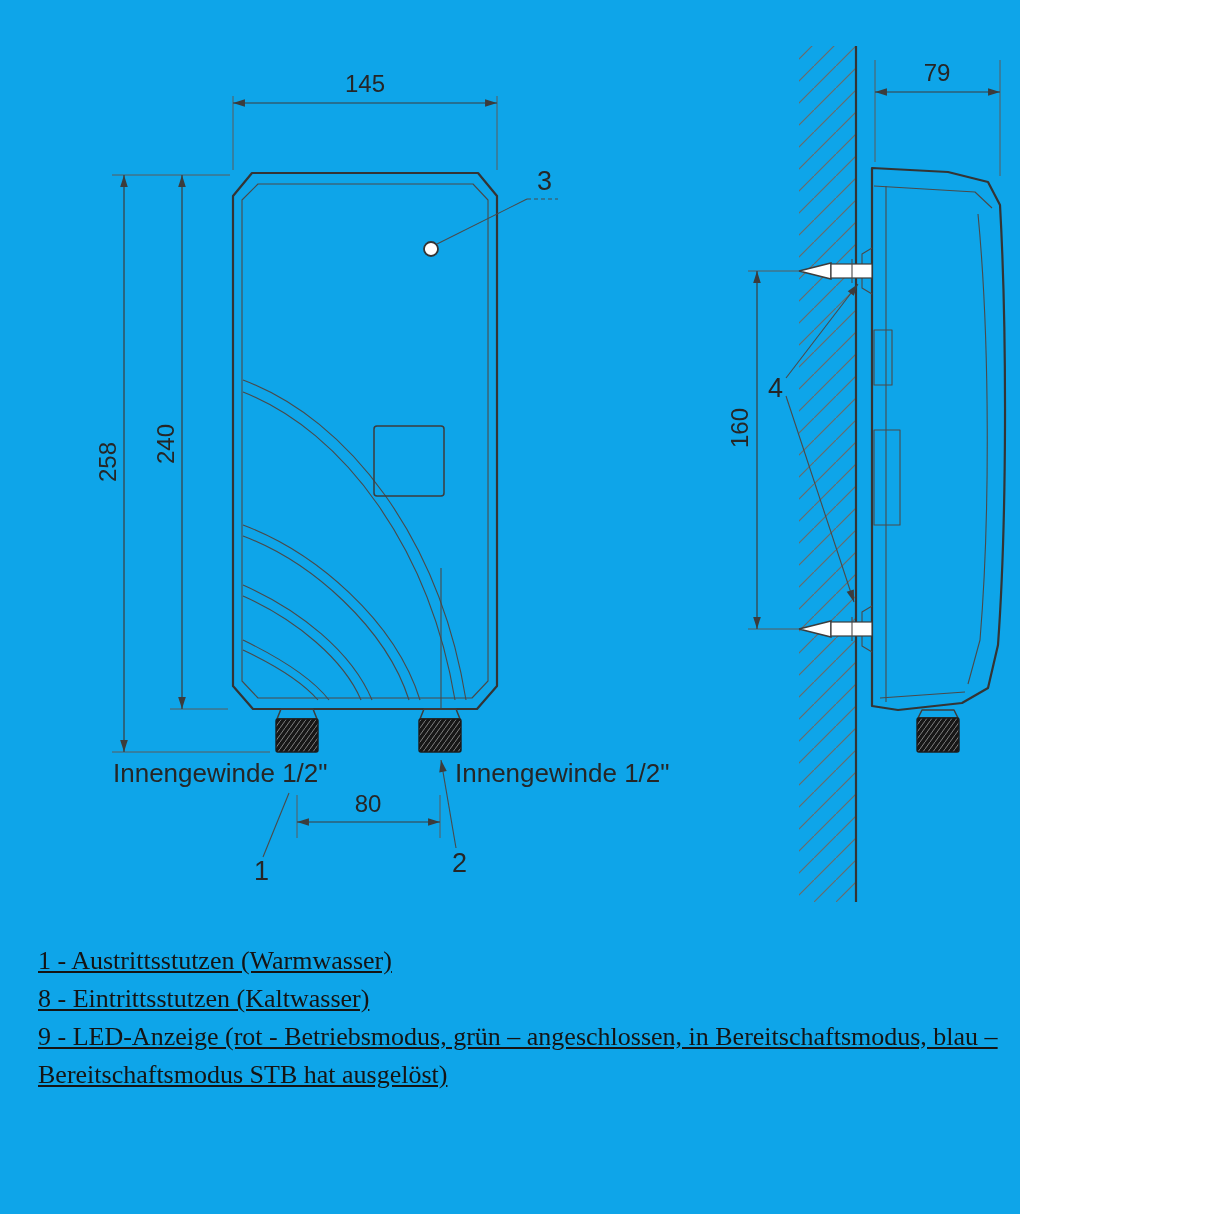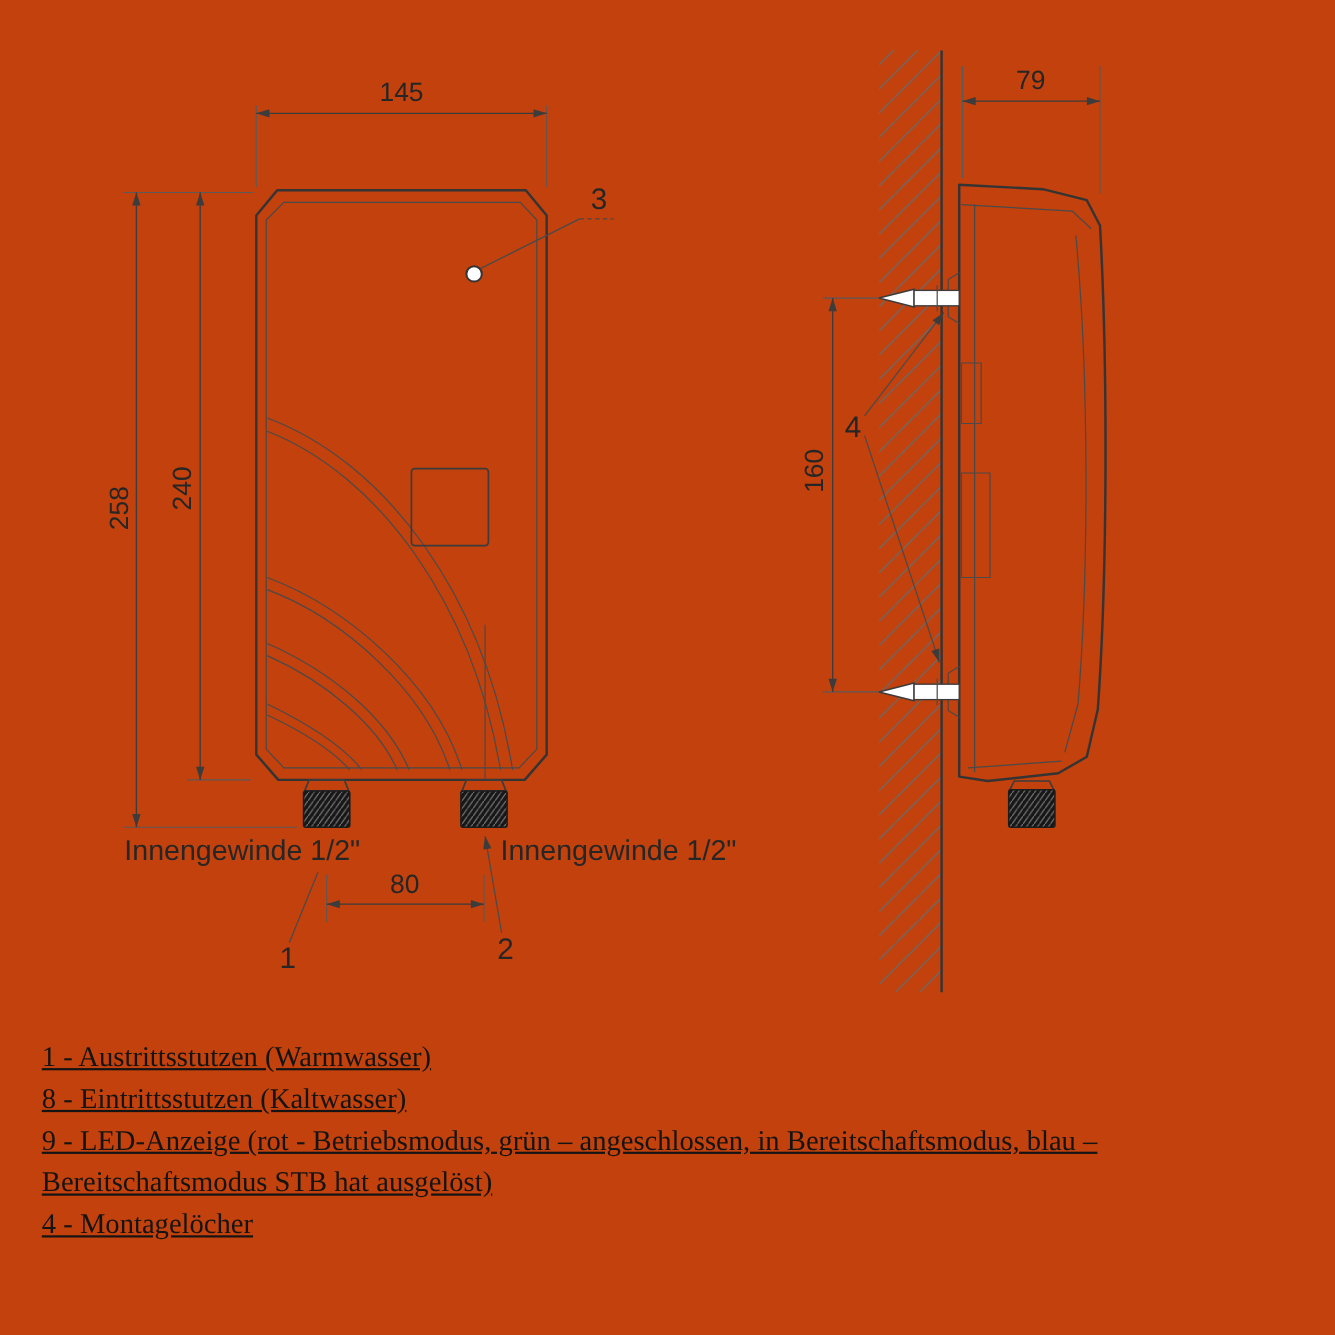--- a/index.html
+++ b/index.html
@@ -6,23 +6,23 @@
     margin:0;
     padding:0;
     background:#ffffff;
     width:1214px;
     height:1214px;
     font-family:"Liberation Sans", sans-serif;
     overflow:hidden;
   }
   .stage{
     position:relative;
-    width:1214px;
+    width:1020px;
     height:1214px;
-    background:#c2410c;
+    background:#0ea5e9;
   }
   svg{ position:absolute; left:0; top:0; }
   .thick{ stroke:#343434; stroke-width:2.2; fill:none; stroke-linejoin:round; }
   .med{ stroke:#3c3c3c; stroke-width:1.5; fill:none; stroke-linejoin:round; }
   .thin{ stroke:#4a4a4a; stroke-width:1.1; fill:none; stroke-linejoin:round; }
   .dimline{ stroke:#3c3c3c; stroke-width:1.2; fill:none; }
   .extline{ stroke:#5a5a5a; stroke-width:1; fill:none; }
   text.dim{
     font-family:"Liberation Sans", sans-serif;
     font-size:24px;
@@ -204,16 +204,15 @@
       <text class="callout" x="768" y="397">4</text>
     </g>
   </g>
 </svg>
 
 <div class="legend">
   <div>1 - Austrittsstutzen (Warmwasser)</div>
   <div>8 - Eintrittsstutzen (Kaltwasser)</div>
   <div>9 - LED-Anzeige (rot - Betriebsmodus, grün – angeschlossen, in Bereitschaftsmodus, blau –</div>
   <div>Bereitschaftsmodus STB hat ausgelöst)</div>
-  <div>4 - Montagelöcher</div>
 </div>
 
 </div>
 
 </body></html>

